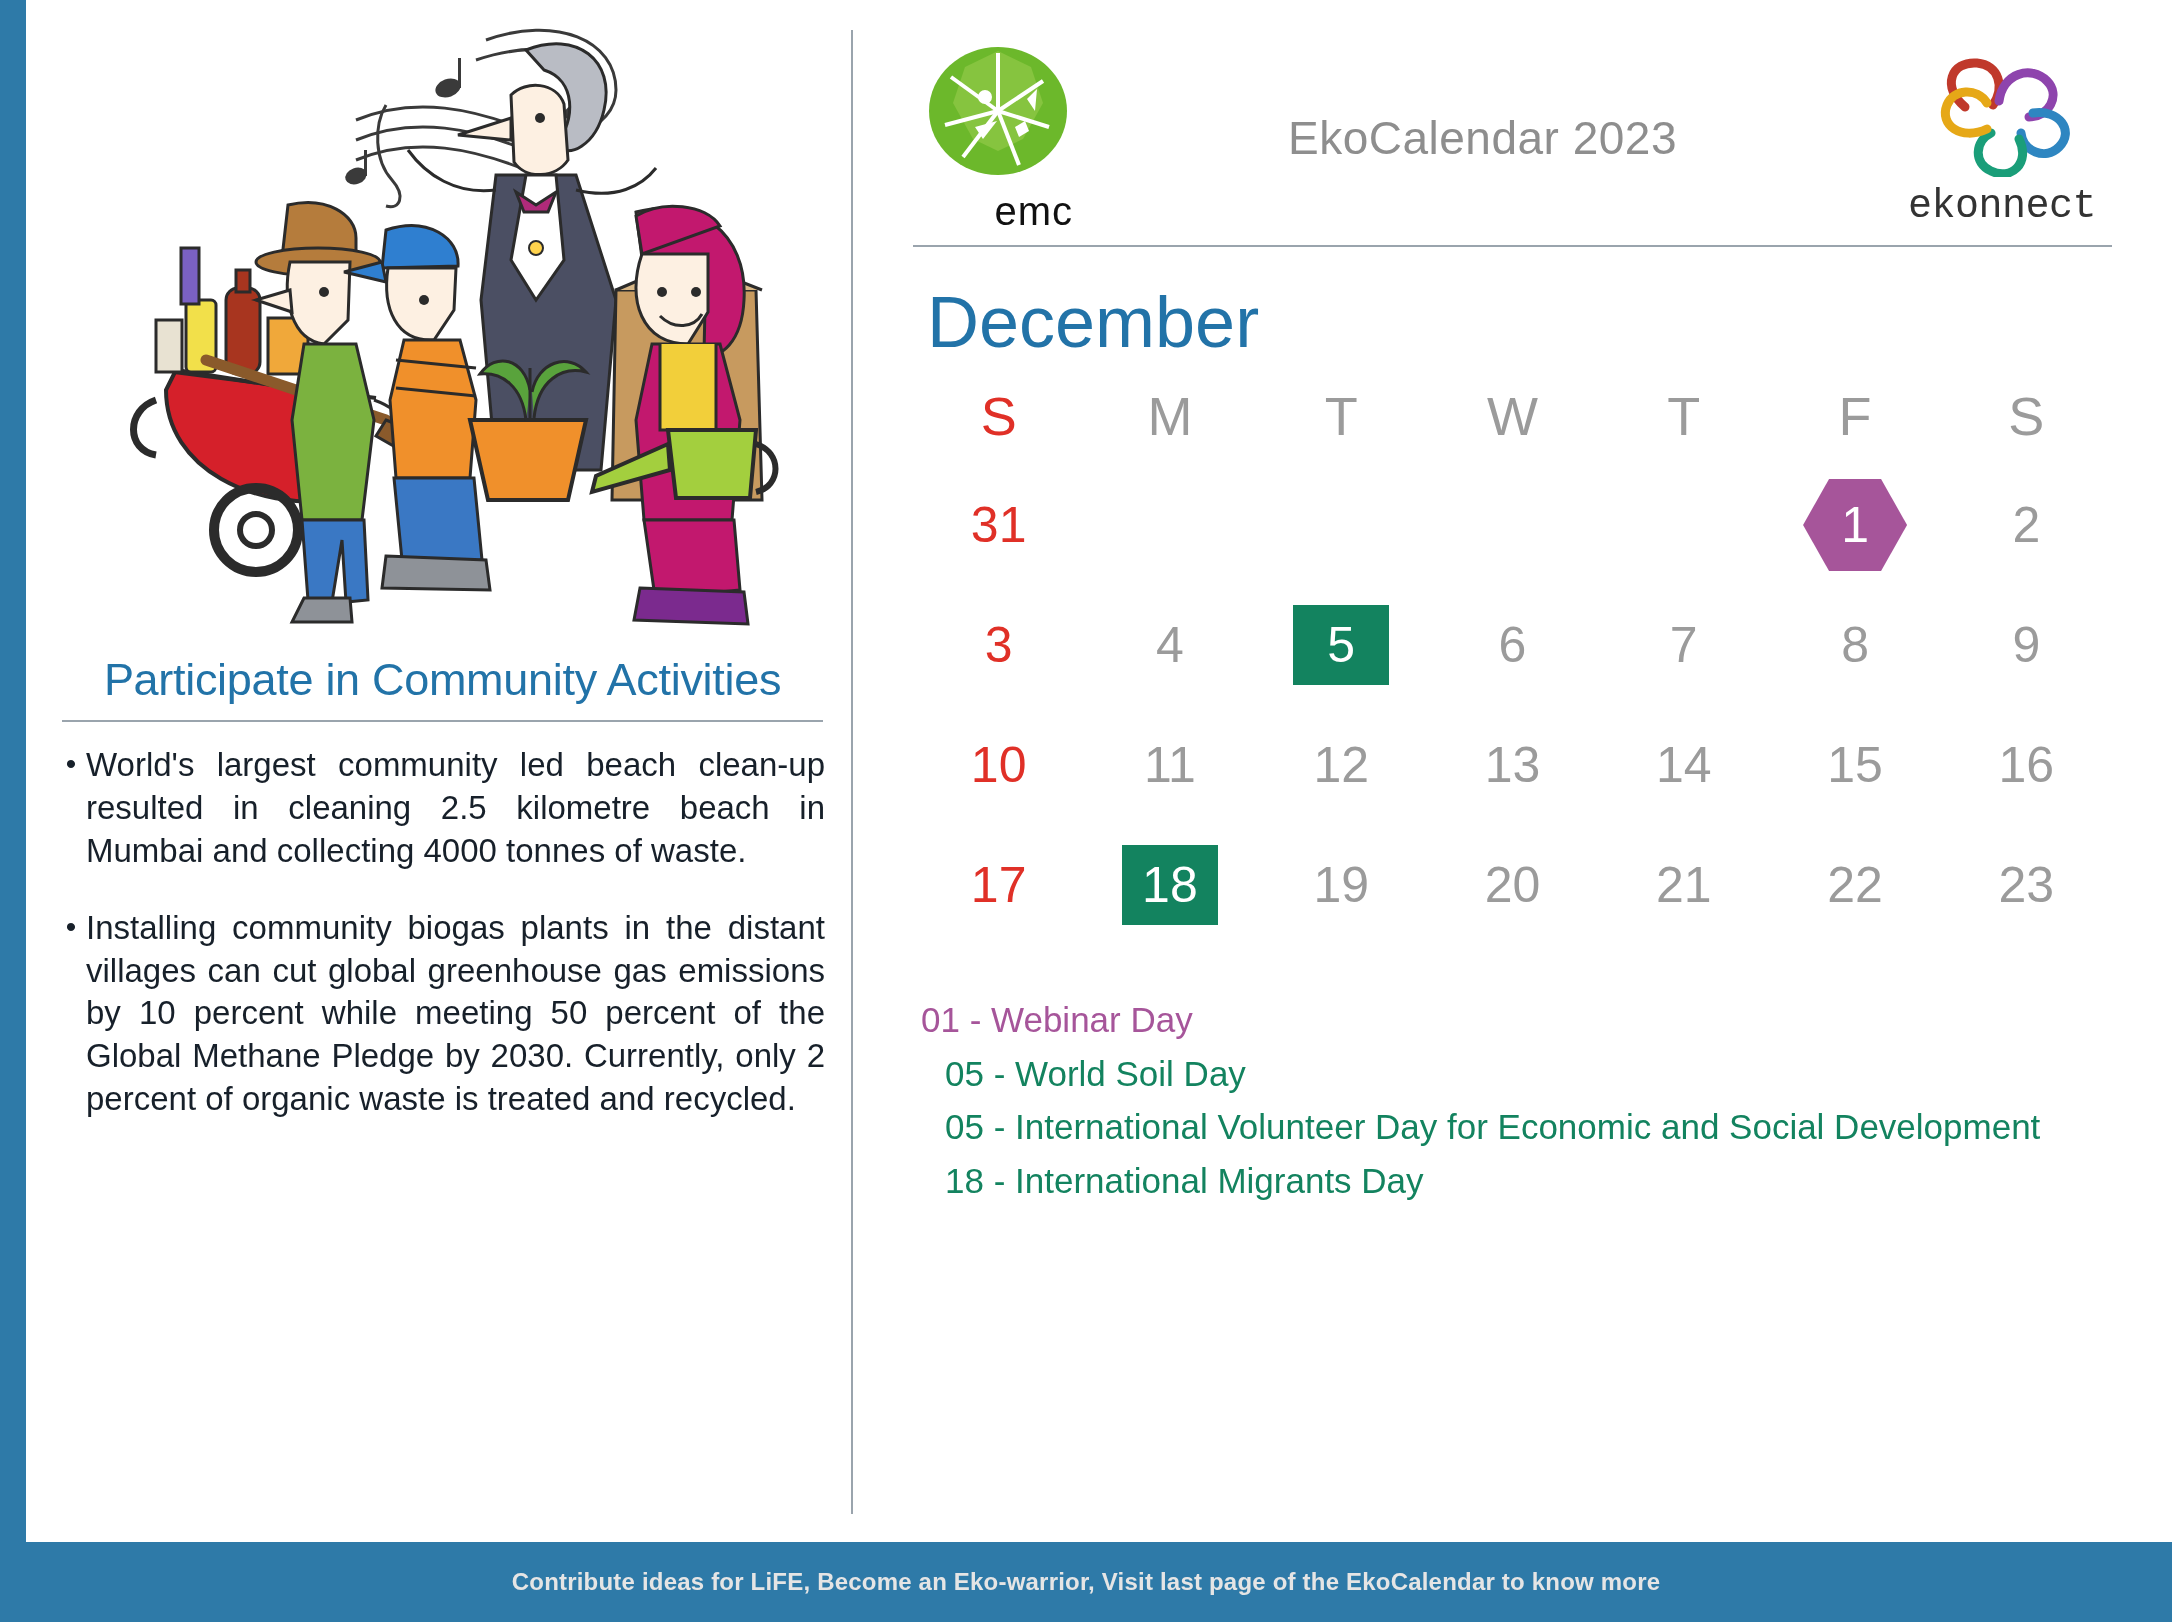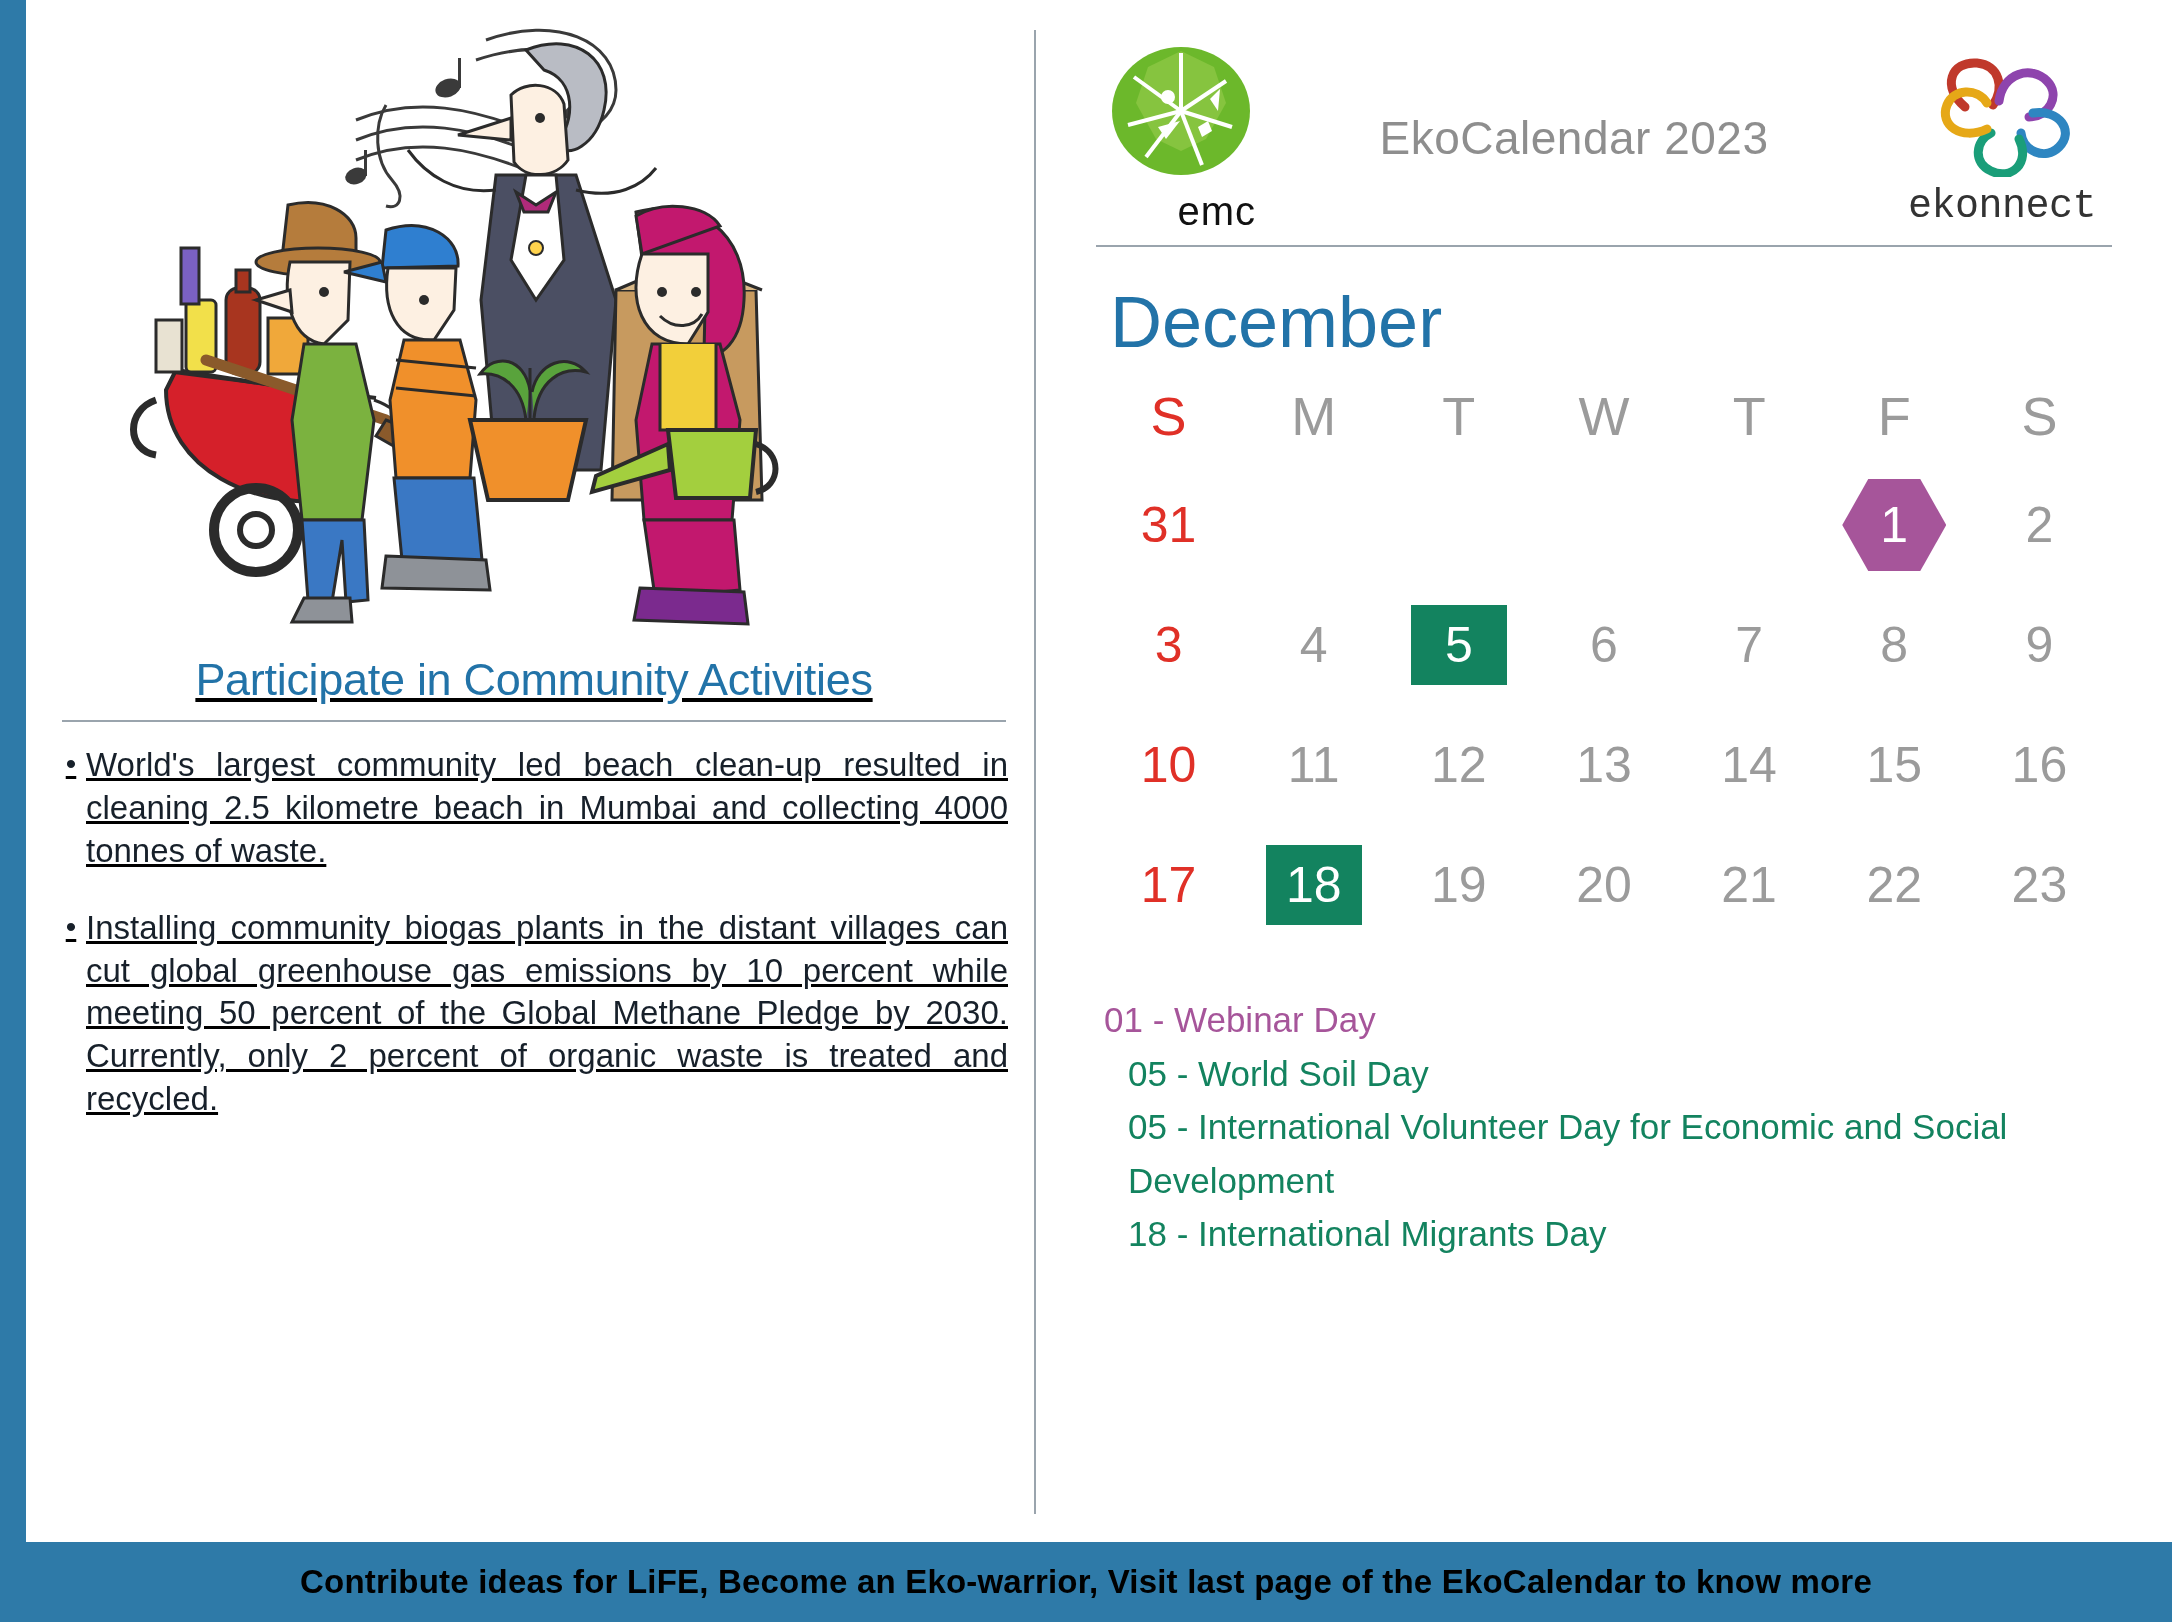--- a/index.html
+++ b/index.html
@@ -34,25 +34,24 @@
     position: absolute;
     left: 26px;
     top: 0;
     right: 0;
     bottom: 80px;
     display: flex;
     flex-direction: row;
   }
   
   .left-panel {
-    width: 1008px;
+    width: 825px;
     position: relative;
     padding: 0 22px 0 30px;
     box-sizing: border-box;
-    text-decoration: underline;
   }
   .illustration {
     width: 100%;
     height: 650px;
     position: relative;
   }
   .illustration svg { display:block; }
 
   .left-title {
     color: #2273a8;
@@ -204,25 +203,25 @@
   .ev-purple { color: #a6559a; }
   .ev-green { color: #13835f; margin-left: 24px; }
   
   .footer {
     position: absolute;
     left: 0;
     right: 0;
     bottom: 0;
     height: 80px;
     background: #2e7aa8;
-    color: #000000;
+    color: #e5e5e5;
     display: flex;
     align-items: center;
     justify-content: center;
-    font-size: 33px;
+    font-size: 24px;
     font-weight: bold;
     letter-spacing: 0.2px;
   }
 </style>
 </head>
 <body>
 
 <div class="page">
 
   <div class="left-strip"></div>

